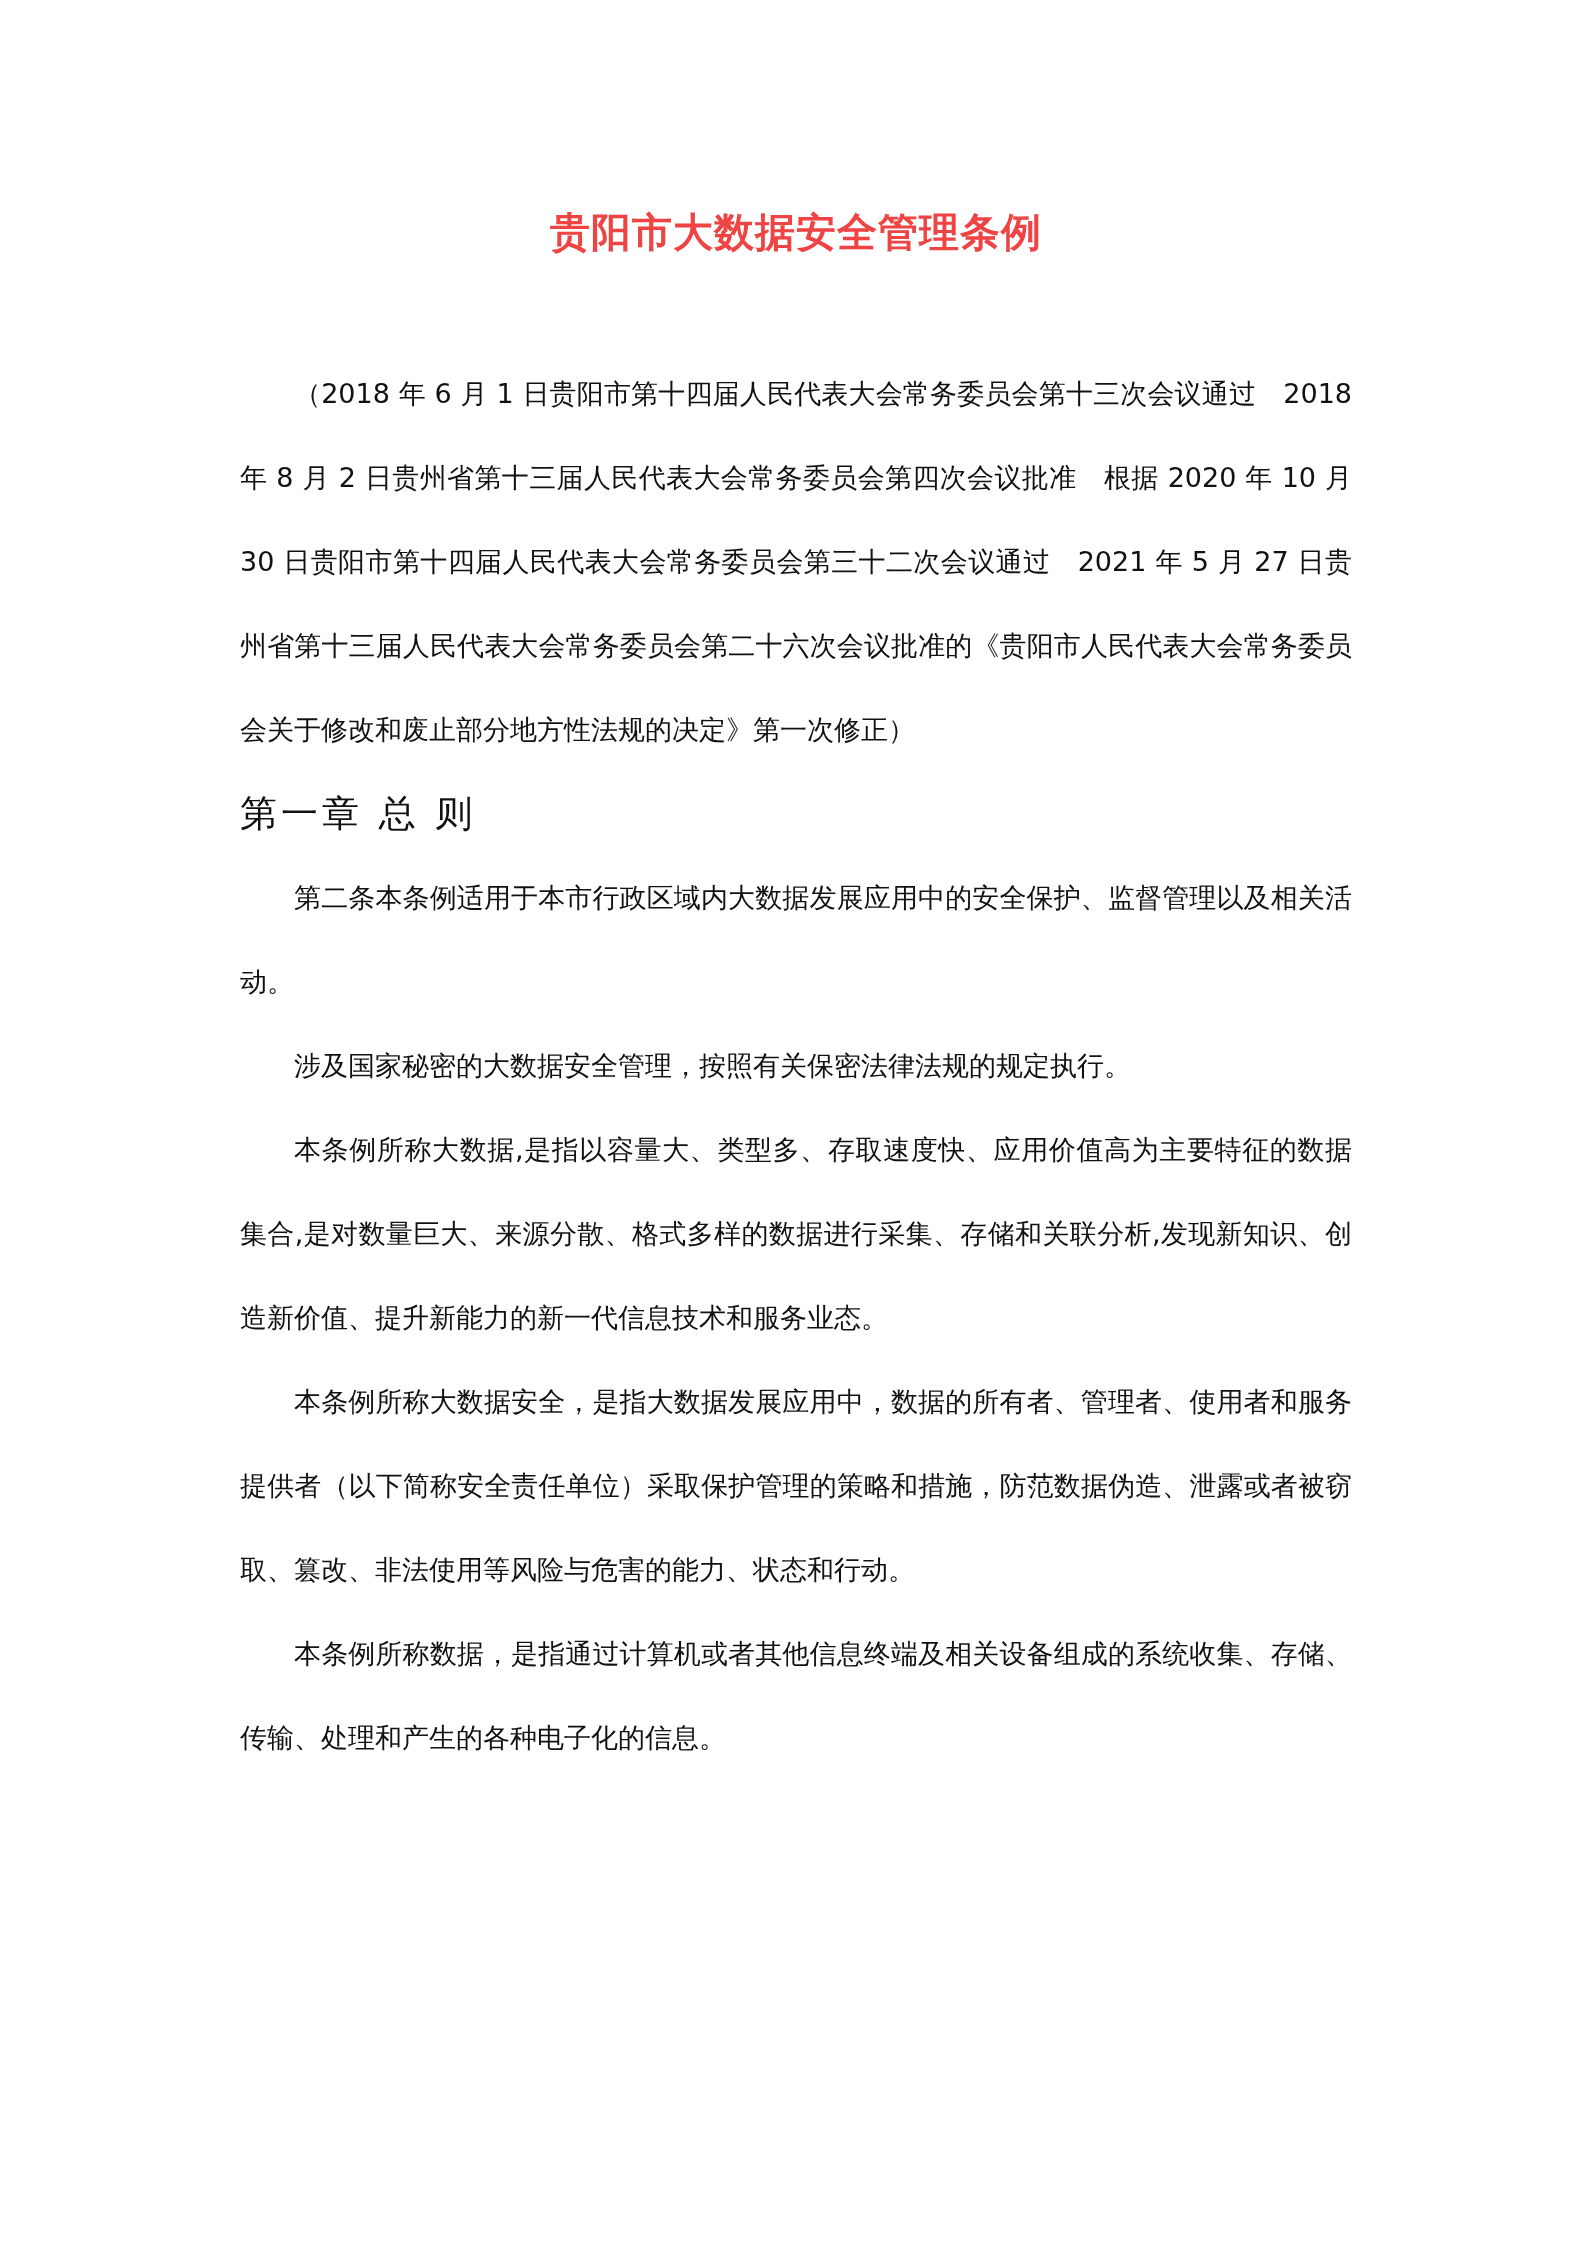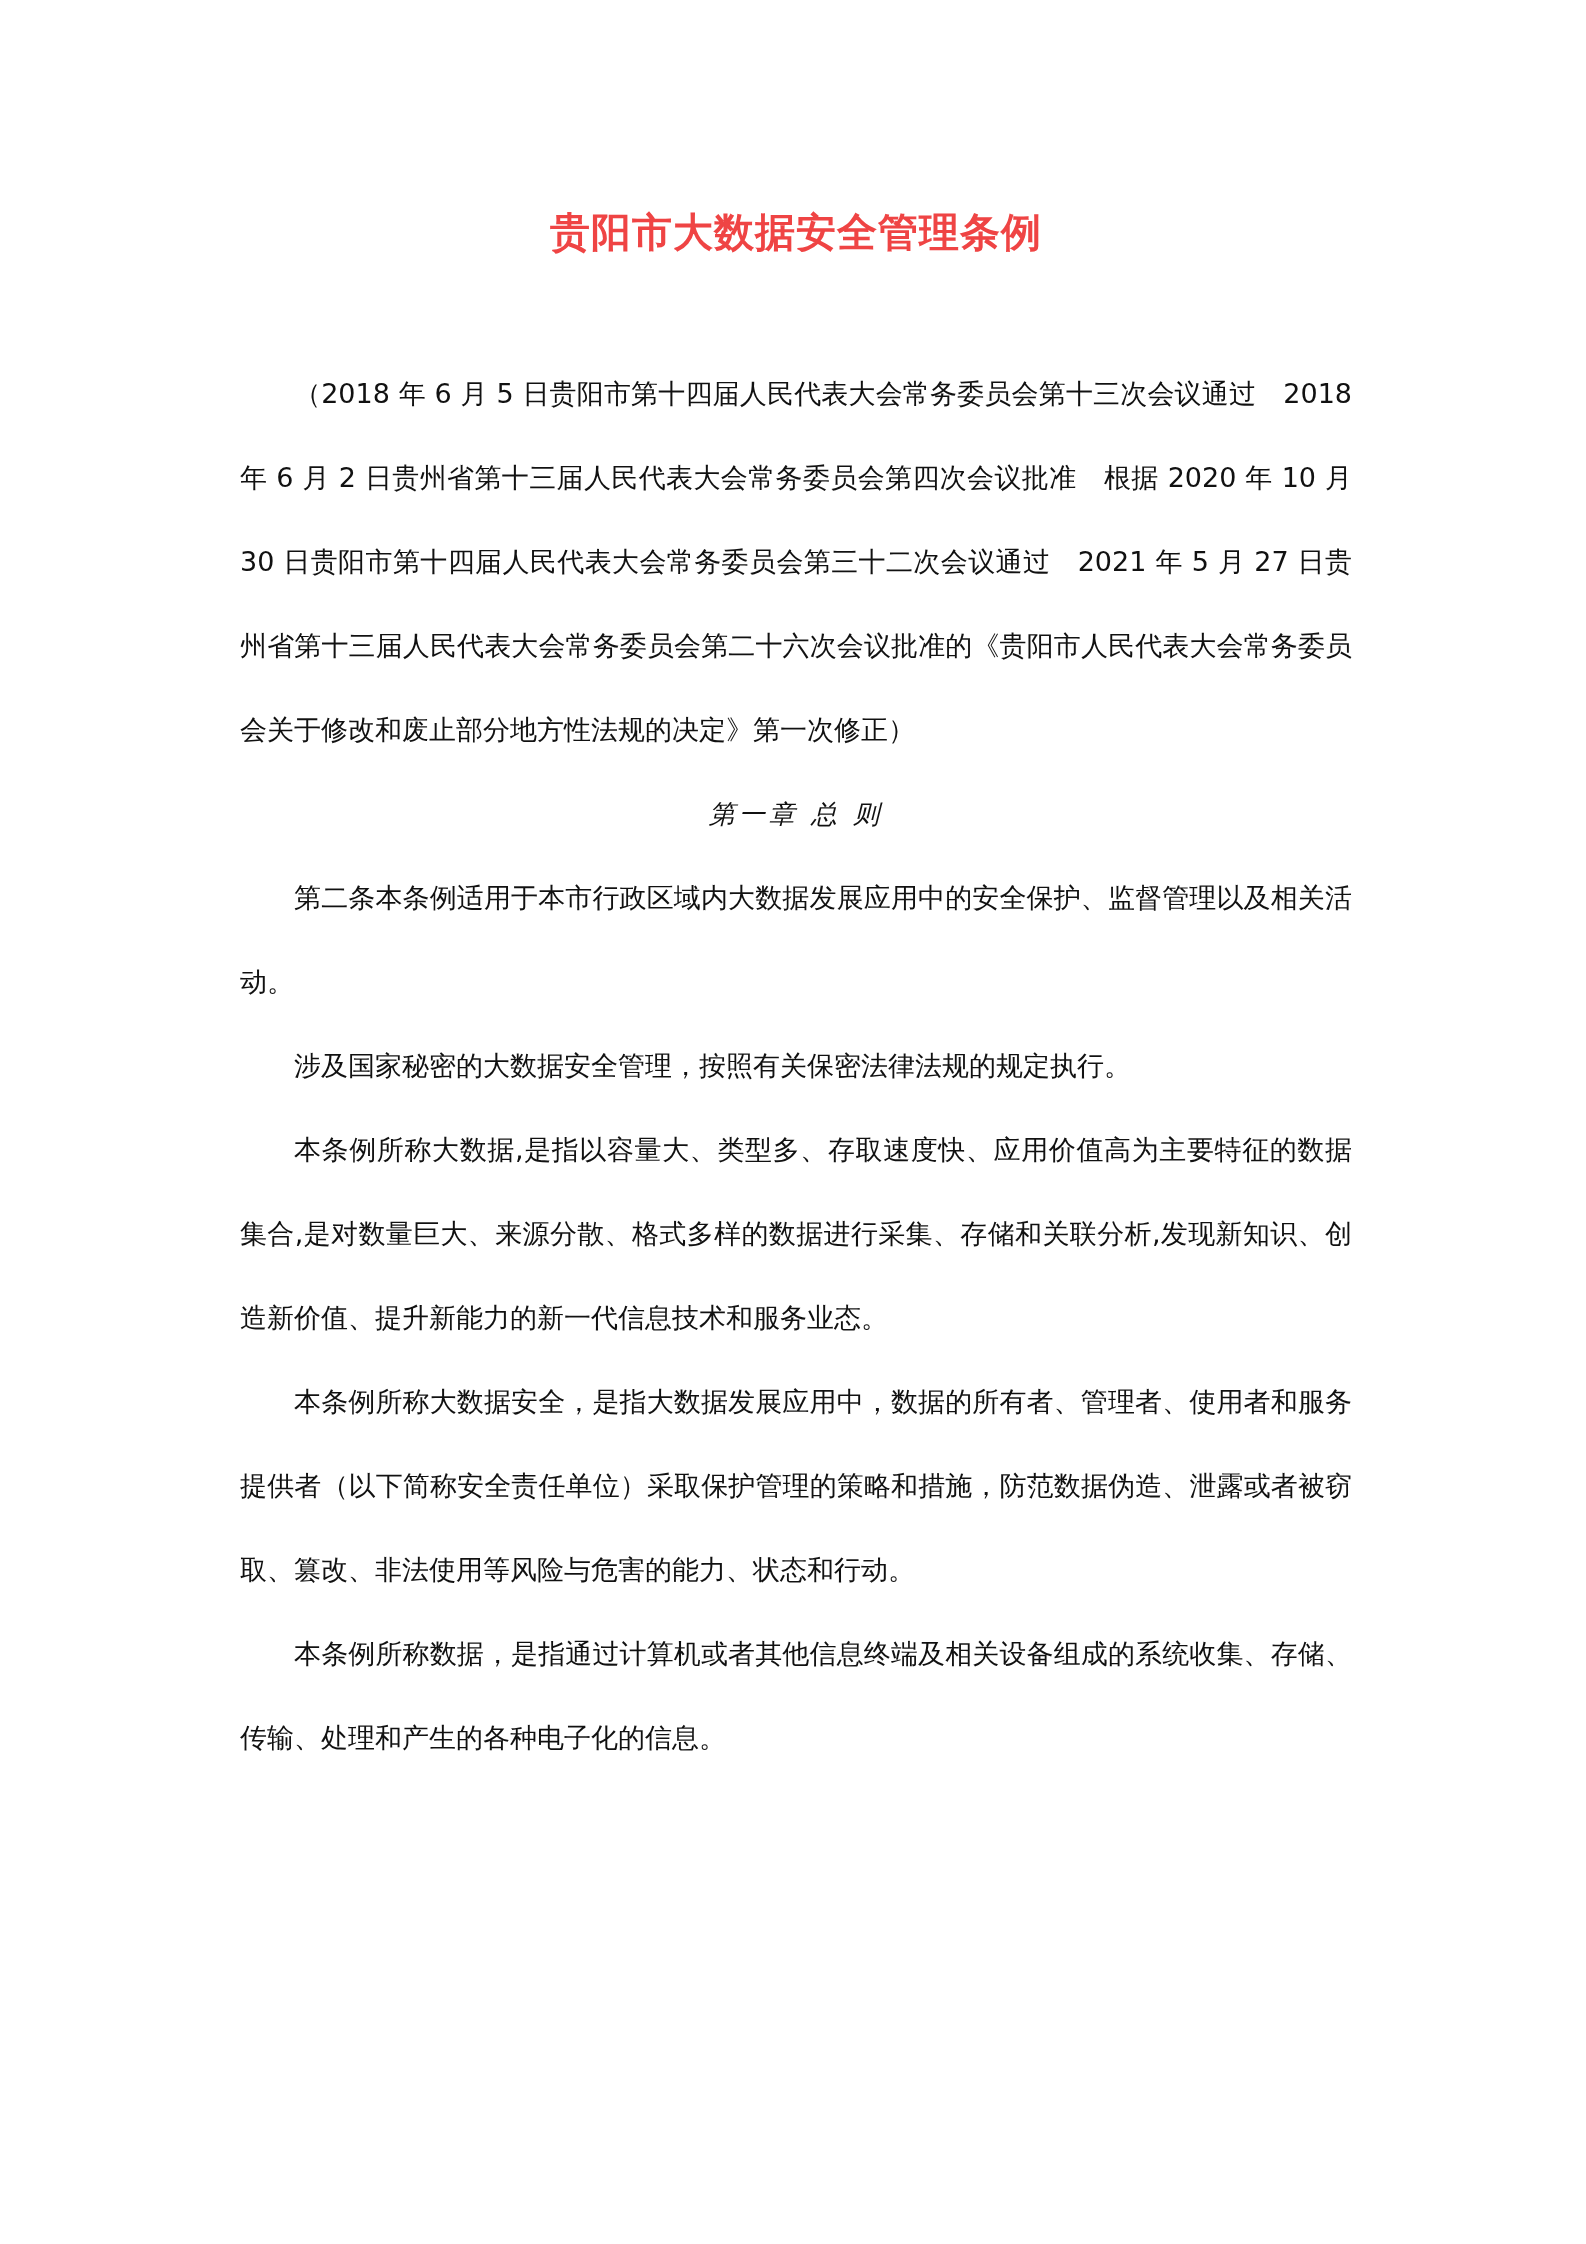--- a/index.html
+++ b/index.html
@@ -5,30 +5,30 @@
   html, body { margin: 0; padding: 0; background: #ffffff; }
   body { width: 1586px; height: 2244px; position: relative; overflow: hidden;
          font-family: "DejaVu Sans", "Liberation Sans", sans-serif; color: #111111; }
   .page { position: absolute; left: 240px; top: 0; width: 1112px; }
   .title { position: absolute; left: 0; width: 1112px; top: 205px; text-align: center;
            font-size: 40px; font-weight: bold; color: #ef4444; letter-spacing: 1px; }
   .body { position: absolute; left: 0; top: 352px; width: 1112px; }
   .para { font-size: 27px; line-height: 84px; margin: 0; text-align: justify;
           text-align-last: left; word-break: break-all; }
   .indent { text-indent: 54px; }
-  .chapter { font-size: 26px; line-height: 84px; text-align: center; margin: 0; letter-spacing: 4px; font-style: italic; }
+  .chapter { font-size: 37px; line-height: 84px; margin: 0; letter-spacing: 4px; }
 </style>
 </head>
 <body>
 
 <div class="page">
   <div class="title">贵阳市大数据安全管理条例</div>
 
   <div class="body">
-    <p class="para indent">（2018 年 6 月 5 日贵阳市第十四届人民代表大会常务委员会第十三次会议通过　2018 年 6 月 2 日贵州省第十三届人民代表大会常务委员会第四次会议批准　根据 2020 年 10 月 30 日贵阳市第十四届人民代表大会常务委员会第三十二次会议通过　2021 年 5 月 27 日贵州省第十三届人民代表大会常务委员会第二十六次会议批准的《贵阳市人民代表大会常务委员会关于修改和废止部分地方性法规的决定》第一次修正）</p>
+    <p class="para indent">（2018 年 6 月 1 日贵阳市第十四届人民代表大会常务委员会第十三次会议通过　2018 年 8 月 2 日贵州省第十三届人民代表大会常务委员会第四次会议批准　根据 2020 年 10 月 30 日贵阳市第十四届人民代表大会常务委员会第三十二次会议通过　2021 年 5 月 27 日贵州省第十三届人民代表大会常务委员会第二十六次会议批准的《贵阳市人民代表大会常务委员会关于修改和废止部分地方性法规的决定》第一次修正）</p>
     <p class="chapter">第一章 总 则</p>
     <p class="para indent">第二条本条例适用于本市行政区域内大数据发展应用中的安全保护、监督管理以及相关活动。</p>
     <p class="para indent">涉及国家秘密的大数据安全管理，按照有关保密法律法规的规定执行。</p>
     <p class="para indent">本条例所称大数据,是指以容量大、类型多、存取速度快、应用价值高为主要特征的数据集合,是对数量巨大、来源分散、格式多样的数据进行采集、存储和关联分析,发现新知识、创造新价值、提升新能力的新一代信息技术和服务业态。</p>
     <p class="para indent">本条例所称大数据安全，是指大数据发展应用中，数据的所有者、管理者、使用者和服务提供者（以下简称安全责任单位）采取保护管理的策略和措施，防范数据伪造、泄露或者被窃取、篡改、非法使用等风险与危害的能力、状态和行动。</p>
     <p class="para indent">本条例所称数据，是指通过计算机或者其他信息终端及相关设备组成的系统收集、存储、传输、处理和产生的各种电子化的信息。</p>
   </div>
 </div>
 
 </body></html>

